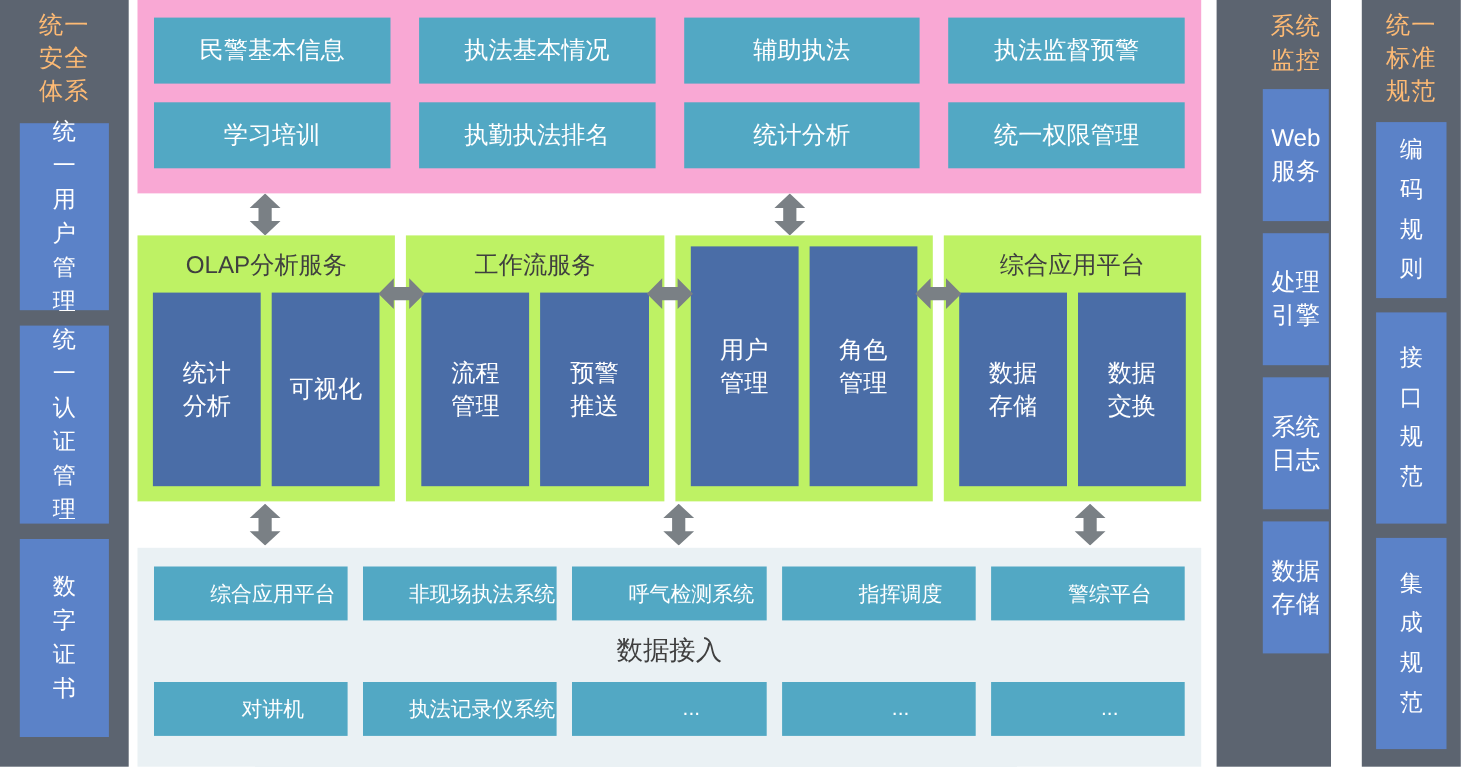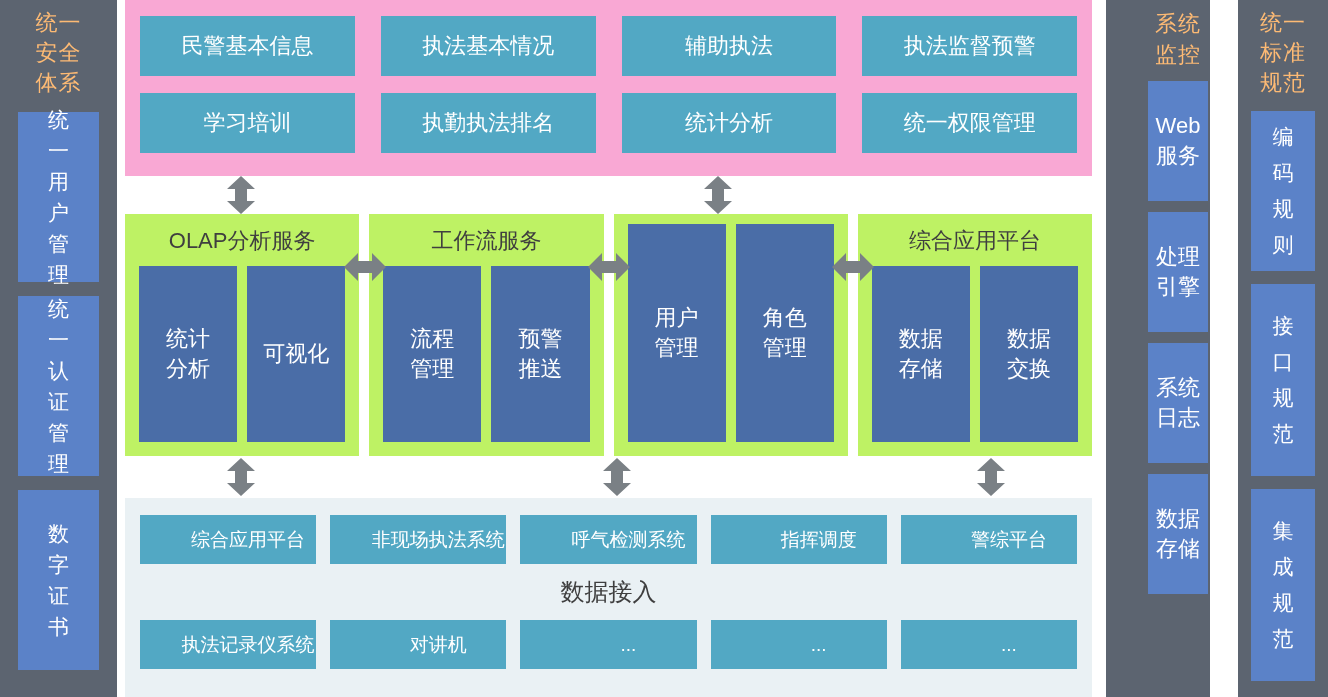--- a/index.html
+++ b/index.html
@@ -358,22 +358,22 @@
     <div id="data-layer">
       <div class="data-grid">
         <div class="data-box">综合应用平台</div>
         <div class="data-box">非现场执法系统</div>
         <div class="data-box">呼气检测系统</div>
         <div class="data-box">指挥调度</div>
         <div class="data-box">警综平台</div>
       </div>
       <div id="data-label">数据接入</div>
       <div class="data-grid">
+        <div class="data-box">对讲机</div>
         <div class="data-box">执法记录仪系统</div>
-        <div class="data-box">对讲机</div>
         <div class="data-box">...</div>
         <div class="data-box">...</div>
         <div class="data-box">...</div>
       </div>
     </div>
 
   </div>
 
   <div class="side-col" id="col-monitor">
     <div class="side-title">系统

